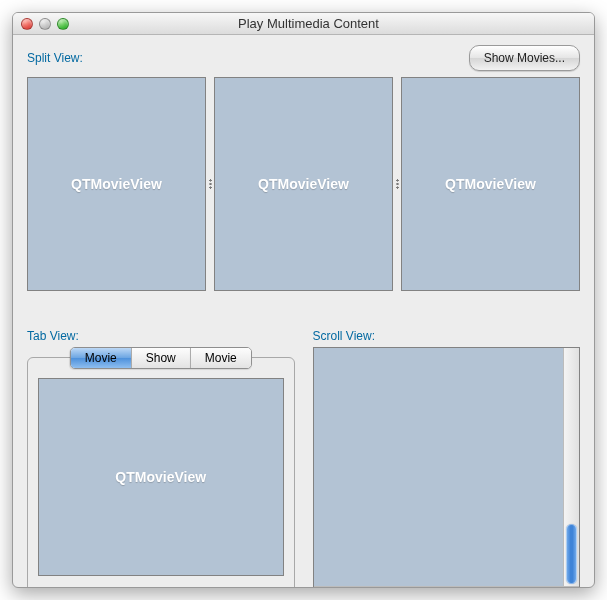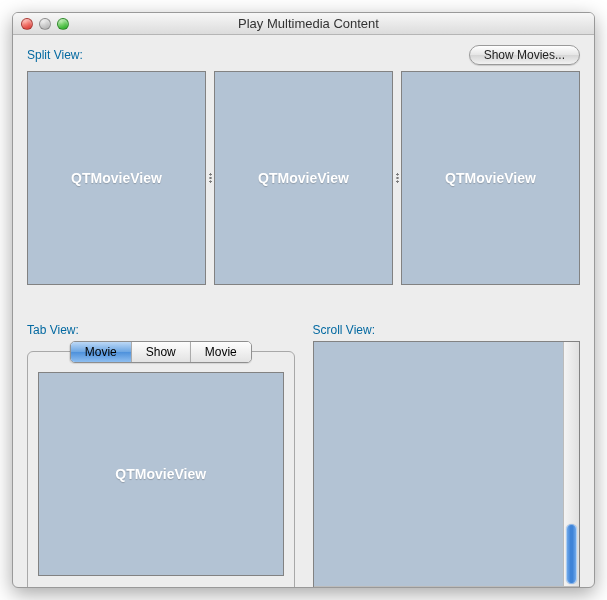--- a/index.html
+++ b/index.html
@@ -65,21 +65,21 @@
     justify-content: space-between;
     align-items: center;
     margin-bottom: 2px;
   }
   .label {
     font-size: 12px;
     color: #0369a1;
   }
   .aqua-button {
     height: 20px;
-    padding: 6px 14px;
+    padding: 12px 14px;
     border: 1px solid #9a9a9a;
     border-radius: 10px;
     background: linear-gradient(#ffffff, #e6e6e6 48%, #d6d6d6 52%, #f2f2f2);
     font-size: 12px;
     color: #222;
     box-shadow: 0 1px 1px rgba(0,0,0,0.15);
     cursor: default;
     display: inline-flex;
     align-items: center;
   }

